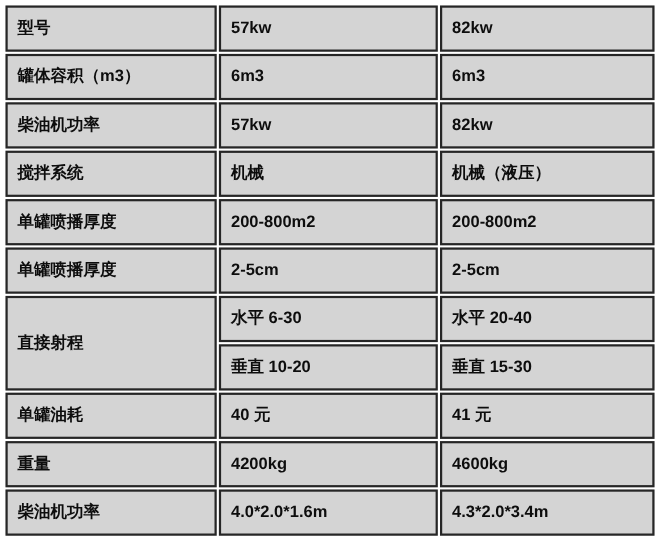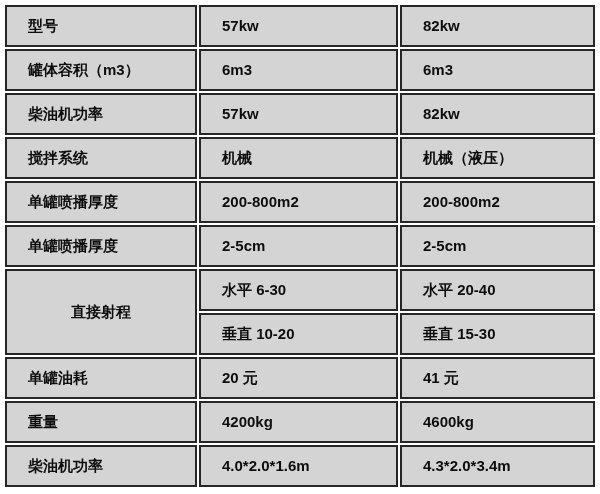--- a/index.html
+++ b/index.html
@@ -24,27 +24,27 @@
   col.c3 { width: 195px; }
   td {
     box-sizing: border-box;
     height: 42px;
     border: 2px solid #262626;
     background: #d4d4d4;
     color: #0d0d0d;
     font-size: 15px;
     font-weight: bold;
     line-height: 1.25;
-    padding: 6px 21px;
+    padding: 6px 9px;
     vertical-align: middle;
     text-align: left;
     white-space: nowrap;
     overflow: hidden;
   }
-  td.center { text-align: center; }
+  td.center { }
 </style>
 </head>
 <body>
 
 <table class="spec-table">
   <colgroup>
     <col class="c1">
       <col class="c2">
       <col class="c3">
   </colgroup>
@@ -83,21 +83,21 @@
       <td class="center" rowspan="2">直接射程</td>
       <td>水平 6-30</td>
       <td>水平 20-40</td>
     </tr>
     <tr>
       <td>垂直 10-20</td>
       <td>垂直 15-30</td>
     </tr>
     <tr>
       <td>单罐油耗</td>
-      <td>20 元</td>
+      <td>40 元</td>
       <td>41 元</td>
     </tr>
     <tr>
       <td>重量</td>
       <td>4200kg</td>
       <td>4600kg</td>
     </tr>
     <tr>
       <td>柴油机功率</td>
       <td>4.0*2.0*1.6m</td>

